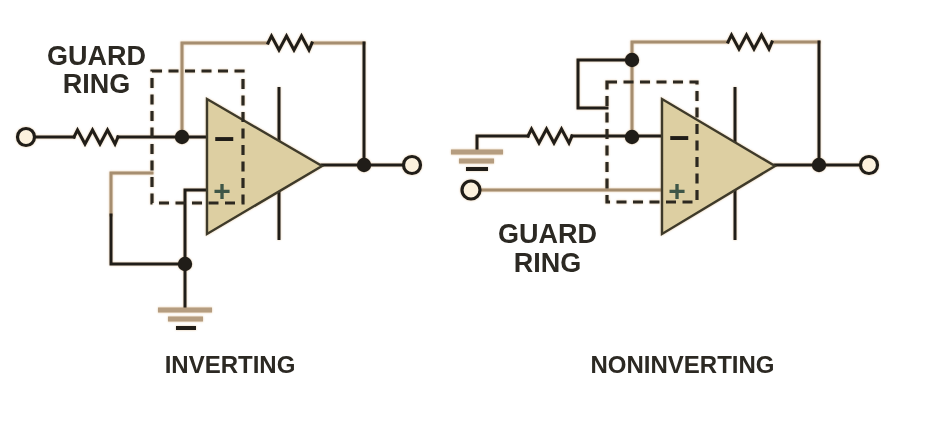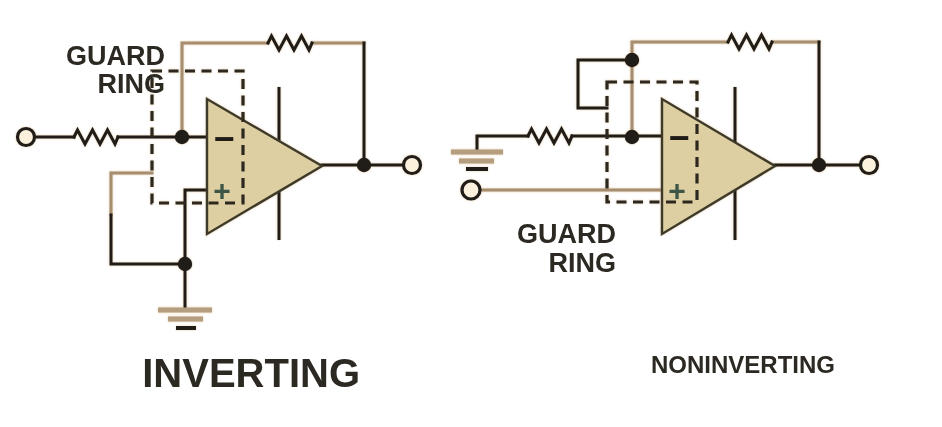--- a/index.html
+++ b/index.html
@@ -10,24 +10,24 @@
   .zz{stroke:var(--wire_black);stroke-width:3;fill:none;stroke-linejoin:miter;stroke-linecap:square;}
   .sup{stroke:var(--wire_black);stroke-width:3;fill:none;}
   .dot{fill:var(--wire_black);stroke:none;}
   .term{fill:var(--terminal_fill);stroke:var(--wire_black);stroke-width:3.2;}
   .tri{fill:var(--opamp_fill);stroke:var(--opamp_stroke);stroke-width:2.4;stroke-linejoin:miter;}
   .guard{fill:none;stroke:var(--dash);stroke-width:3.2;stroke-dasharray:10 6.5;}
   .gt{stroke:var(--ground_tan);stroke-width:5;fill:none;stroke-linecap:butt;}
   .gb{stroke:var(--wire_black);stroke-width:4;fill:none;stroke-linecap:butt;}
   .minus{fill:var(--wire_black);font:bold 36px "Liberation Sans",sans-serif;text-anchor:middle;dominant-baseline:central;}
   .plus{fill:var(--plus_green);font:bold 30px "Liberation Sans",sans-serif;text-anchor:middle;dominant-baseline:central;}
-  .lbl{position:absolute;color:var(--text);font-family:"Liberation Sans",sans-serif;font-weight:700;text-align:right;}
+  .lbl{position:absolute;color:var(--text);font-family:"Liberation Sans",sans-serif;font-weight:700;text-align:center;}
   .guard-lbl-left{left:28px;top:42px;width:137px;font-size:27px;line-height:28px;}
   .guard-lbl-right{left:479px;top:220px;width:137px;font-size:27px;line-height:29px;}
-  .caption-left{left:100px;top:351px;width:260px;font-size:40px;}
+  .caption-left{left:100px;top:351px;width:260px;font-size:24px;}
   .caption-right{left:530px;top:351px;width:305px;font-size:24px;}
 </style>
 </head>
 <body>
 
 <div class="canvas">
   <svg width="942" height="427" viewBox="0 0 942 427">
 
     <g>
 

